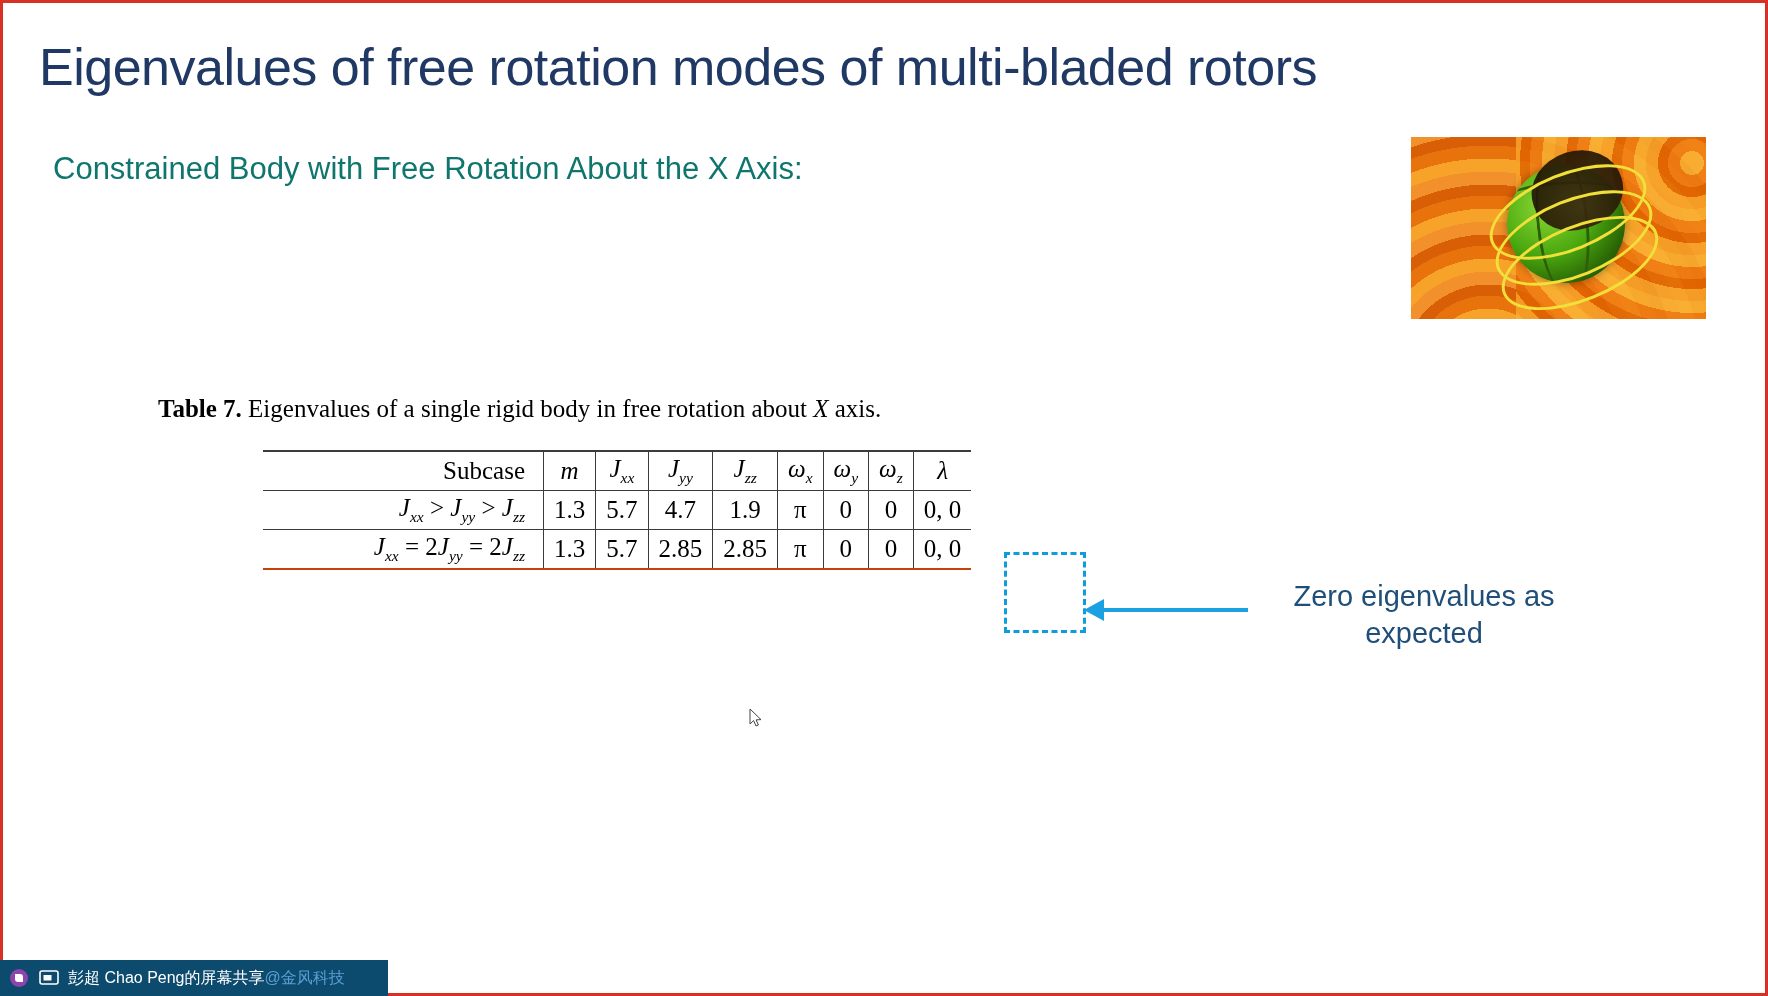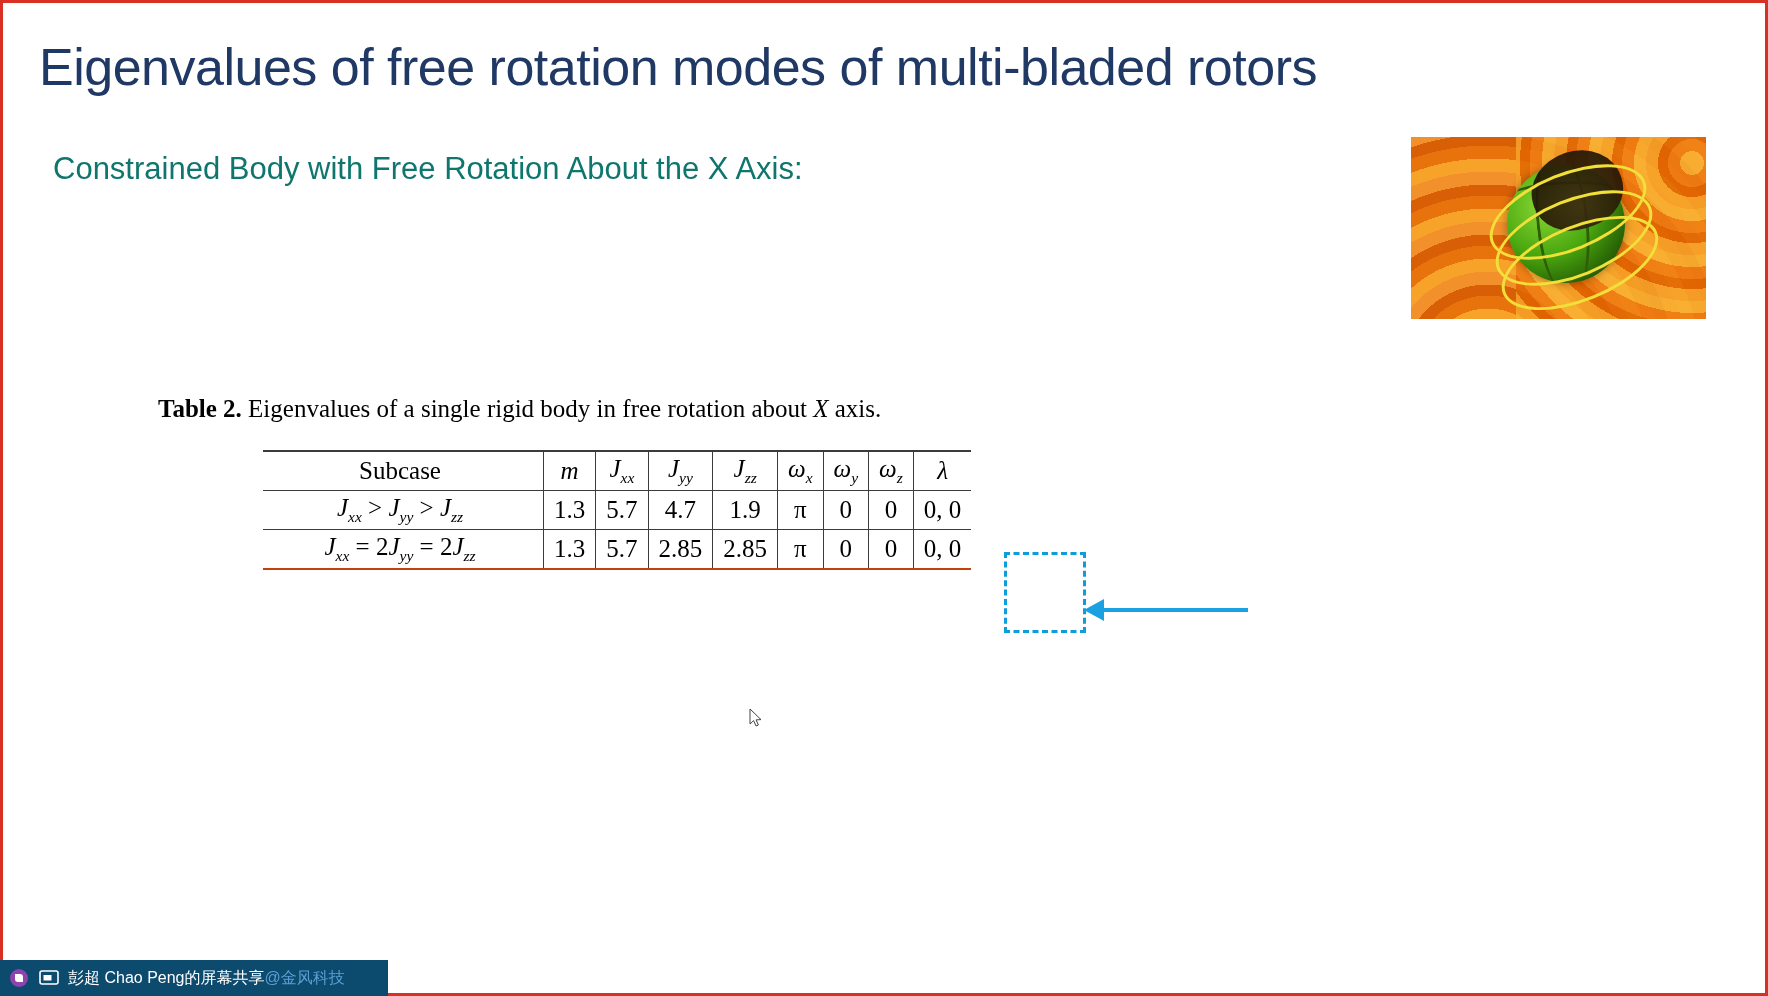--- a/index.html
+++ b/index.html
@@ -167,21 +167,21 @@
     border-collapse: collapse;
     font-size: 25px;
   }
   table.data td {
     padding: 3px 10px;
     vertical-align: middle;
     white-space: nowrap;
     text-align: center;
   }
   table.data td.sub {
-    text-align: center;
+    text-align: right;
     padding-left: 12px;
     padding-right: 18px;
     min-width: 250px;
   }
   .rule-top    { border-top: 2px solid #3b3b3b; }
   .rule-mid    { border-top: 1.4px solid #3b3b3b; }
   .rule-bottom { border-bottom: 2px solid #c2410c; }
   .vline { border-left: 1.4px solid #3b3b3b; }
 
   .unit-row td { padding-top: 0px; padding-bottom: 4px; }
@@ -290,21 +290,21 @@
     <div class="bg"></div>
     <div class="bg2"></div>
     <div class="ball"></div>
     <div class="dark"></div>
     <div class="ring r1"></div>
     <div class="ring r2"></div>
     <div class="ring r3"></div>
   </div>
 
   <div class="table-caption">
-    <b>Table 2.</b>
+    <b>Table 7.</b>
     <span>Eigenvalues of a single rigid body in free rotation about</span>
     <span class="math">X</span>
     <span>axis.</span>
   </div>
 
   <div class="tbl-wrap">
     <table class="data">
       <tbody>
         <tr>
           <td class="sub rule-top">Subcase</td>
@@ -349,20 +349,21 @@
     </table>
   </div>
 
   <div class="dash-box"></div>
 
   <div class="arrow">
     <div class="head"></div>
     <div class="shaft"></div>
   </div>
 
+  <div class="annot">Zero eigenvalues as expected</div>
 
   <div class="cursor">
     <svg width="14" height="20" viewBox="0 0 14 20">
       <path d="M1,1 L1,16 L4.6,12.6 L7,18 L9.4,17 L7.1,11.9 L12,11.6 Z" fill="#ffffff" stroke="#444444" stroke-width="1"></path>
     </svg>
   </div>
 
 </div>
 
 <div class="share-frame"></div>

